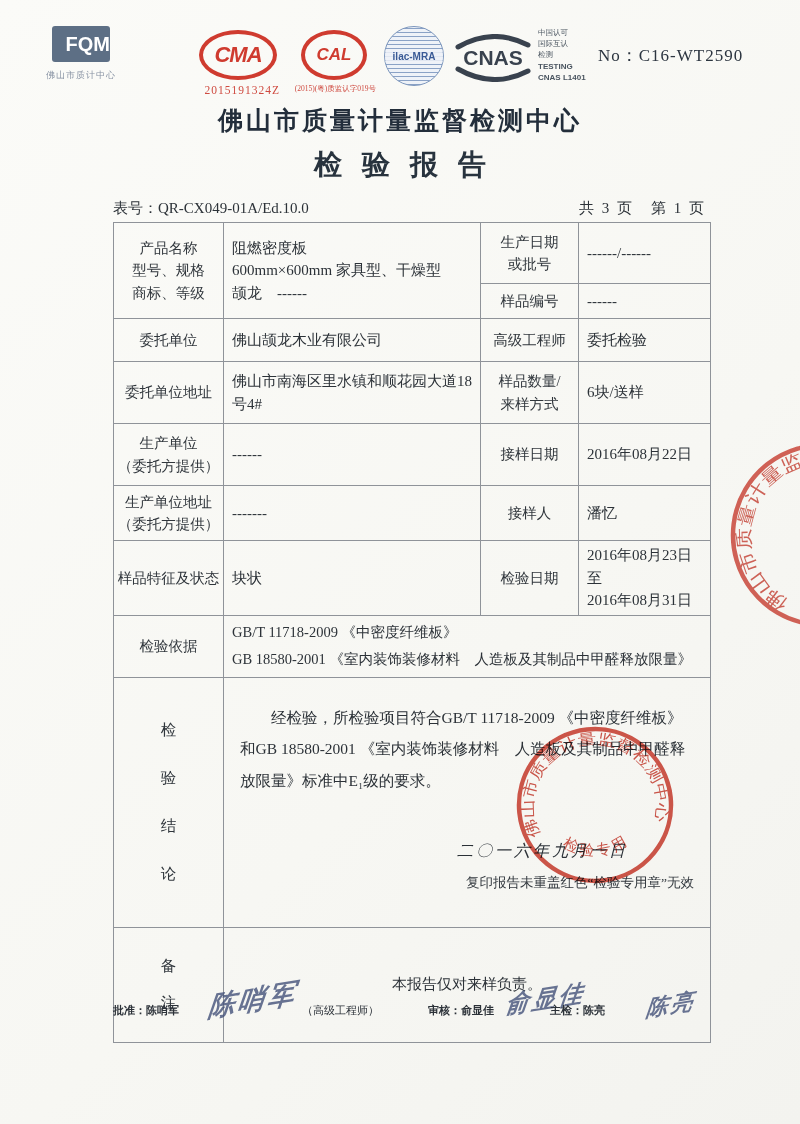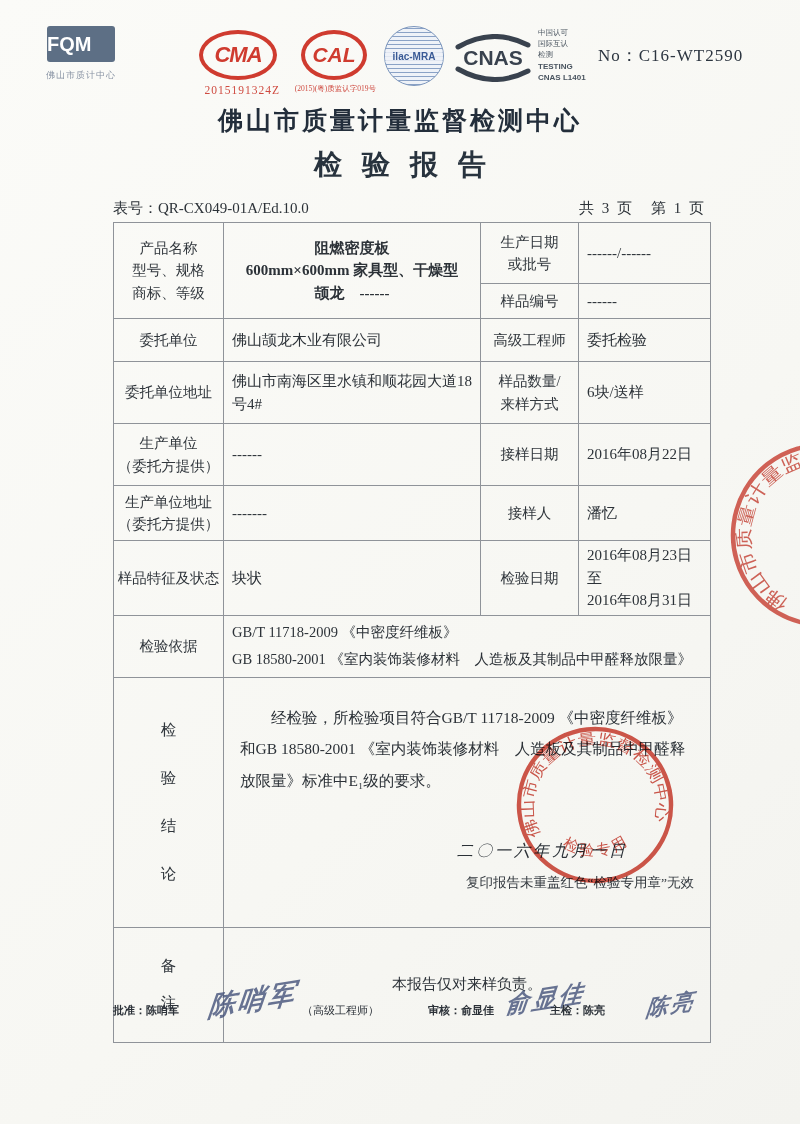--- a/index.html
+++ b/index.html
@@ -5,29 +5,29 @@
   html,body{margin:0;padding:0;background:#e9e9e6;}
   .page{
     position:relative;width:800px;height:1124px;margin:0 auto;
     background:linear-gradient(135deg,#fbfbf8 0%,#f7f7f3 60%,#f3f3ef 100%);
     overflow:hidden;
     font-family:"Liberation Serif","DejaVu Serif",serif;
     color:#2c3238;
   }
   .abs{position:absolute;}
   
-  .fqm-box{width:68px;height:36px;background:#5d6f85;color:#fff;
+  .fqm-box{width:58px;height:36px;background:#5d6f85;color:#fff;
     font-family:"Liberation Sans","DejaVu Sans",sans-serif;font-weight:bold;
-    font-size:20px;line-height:36px;text-align:left;border-radius:3px;margin:0 auto;}
+    font-size:20px;line-height:36px;text-align:right;border-radius:3px;margin:0 auto;}
   .fqm-caption{margin-top:7px;font-size:9px;color:#8792a3;letter-spacing:1px;text-align:center;white-space:nowrap;}
   .red-ellipse{border:4px solid #cf3b2f;border-radius:50%;color:#cf3b2f;
     font-family:"Liberation Sans","DejaVu Sans",sans-serif;font-weight:bold;font-style:italic;
     display:flex;align-items:center;justify-content:center;margin:0 auto;}
   .cma-ellipse{width:70px;height:42px;font-size:22px;letter-spacing:-1px;}
-  .cal-ellipse{width:58px;height:42px;font-size:21px;}
+  .cal-ellipse{width:58px;height:42px;font-size:17px;}
   .logo-num{margin-top:4px;color:#cf4a40;text-align:right;white-space:nowrap;}
   .cma-num{font-size:11.5px;letter-spacing:1px;}
   .cal-num{font-size:7.5px;}
   .ilac-circle{width:58px;height:58px;border-radius:50%;position:relative;overflow:hidden;
     background:repeating-linear-gradient(0deg,#8aa2c6 0px,#8aa2c6 1px,#eef2f8 1px,#eef2f8 4px);
     border:1px solid #7d97bd;}
   .ilac-band{position:absolute;left:0;right:0;top:22px;height:14px;background:rgba(238,242,248,.85);
     display:flex;align-items:center;justify-content:center;
     font-family:"Liberation Sans","DejaVu Sans",sans-serif;font-weight:bold;font-size:10px;color:#3a5a96;}
   .cnas-side{font-size:7.5px;line-height:1.45;color:#49545f;white-space:nowrap;
@@ -37,21 +37,21 @@
   
   .org-title{width:100%;text-align:center;font-size:25px;letter-spacing:3px;color:#232e3b;font-weight:600;}
   .report-title{width:100%;text-align:center;font-size:28px;color:#28333e;font-weight:600;
     letter-spacing:20px;text-indent:20px;}
   .meta-line{font-size:15px;color:#2c3238;}
   
   table.report{border-collapse:collapse;table-layout:fixed;width:597px;}
   table.report td{border:1px solid #8f9399;overflow:hidden;}
   .cell-label{text-align:center;vertical-align:middle;font-size:14.5px;color:#30363c;padding:2px 1px;line-height:1.55;}
   .cell-value{text-align:left;vertical-align:middle;font-size:15px;color:#2c3238;padding:3px 8px;line-height:1.5;}
-  .cell-value.center{text-align:center;font-weight:bold;}
+  .cell-value.center{}
   .vwrap{display:flex;flex-direction:column;align-items:center;justify-content:space-evenly;}
   .vwrap span{font-size:15.5px;}
   .basis-line{line-height:1.9;font-size:14.5px;}
   .concl-cell{vertical-align:top;padding:24px 12px 0 16px;}
   .concl-text{margin:0;text-indent:2em;line-height:2.05;font-size:15.5px;color:#2b3137;}
   .concl-date{text-align:right;padding-right:70px;margin-top:44px;font-size:16px;letter-spacing:3px;color:#2b3137;font-style:italic;}
   .concl-note{text-align:right;padding-right:4px;margin-top:12px;font-size:13.5px;color:#33393f;}
   .remark-cell{text-align:center;vertical-align:middle;font-size:15px;}
   
   .foot{font-size:11px;font-weight:600;color:#2b3138;white-space:nowrap;}

